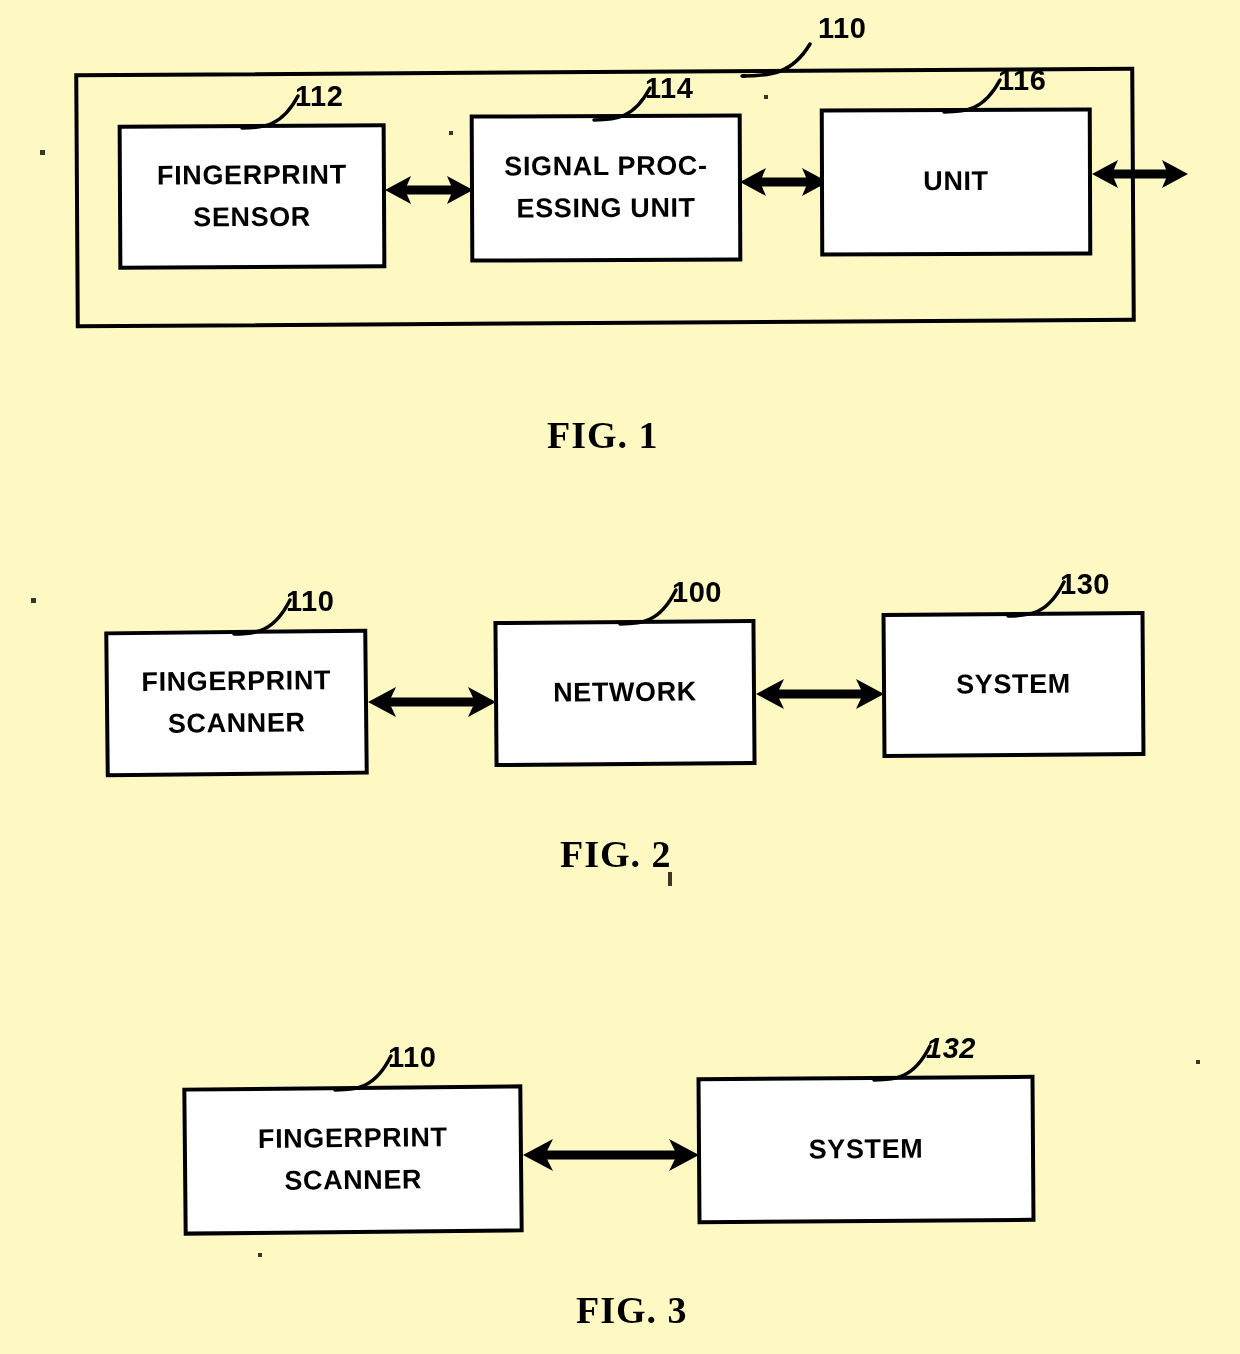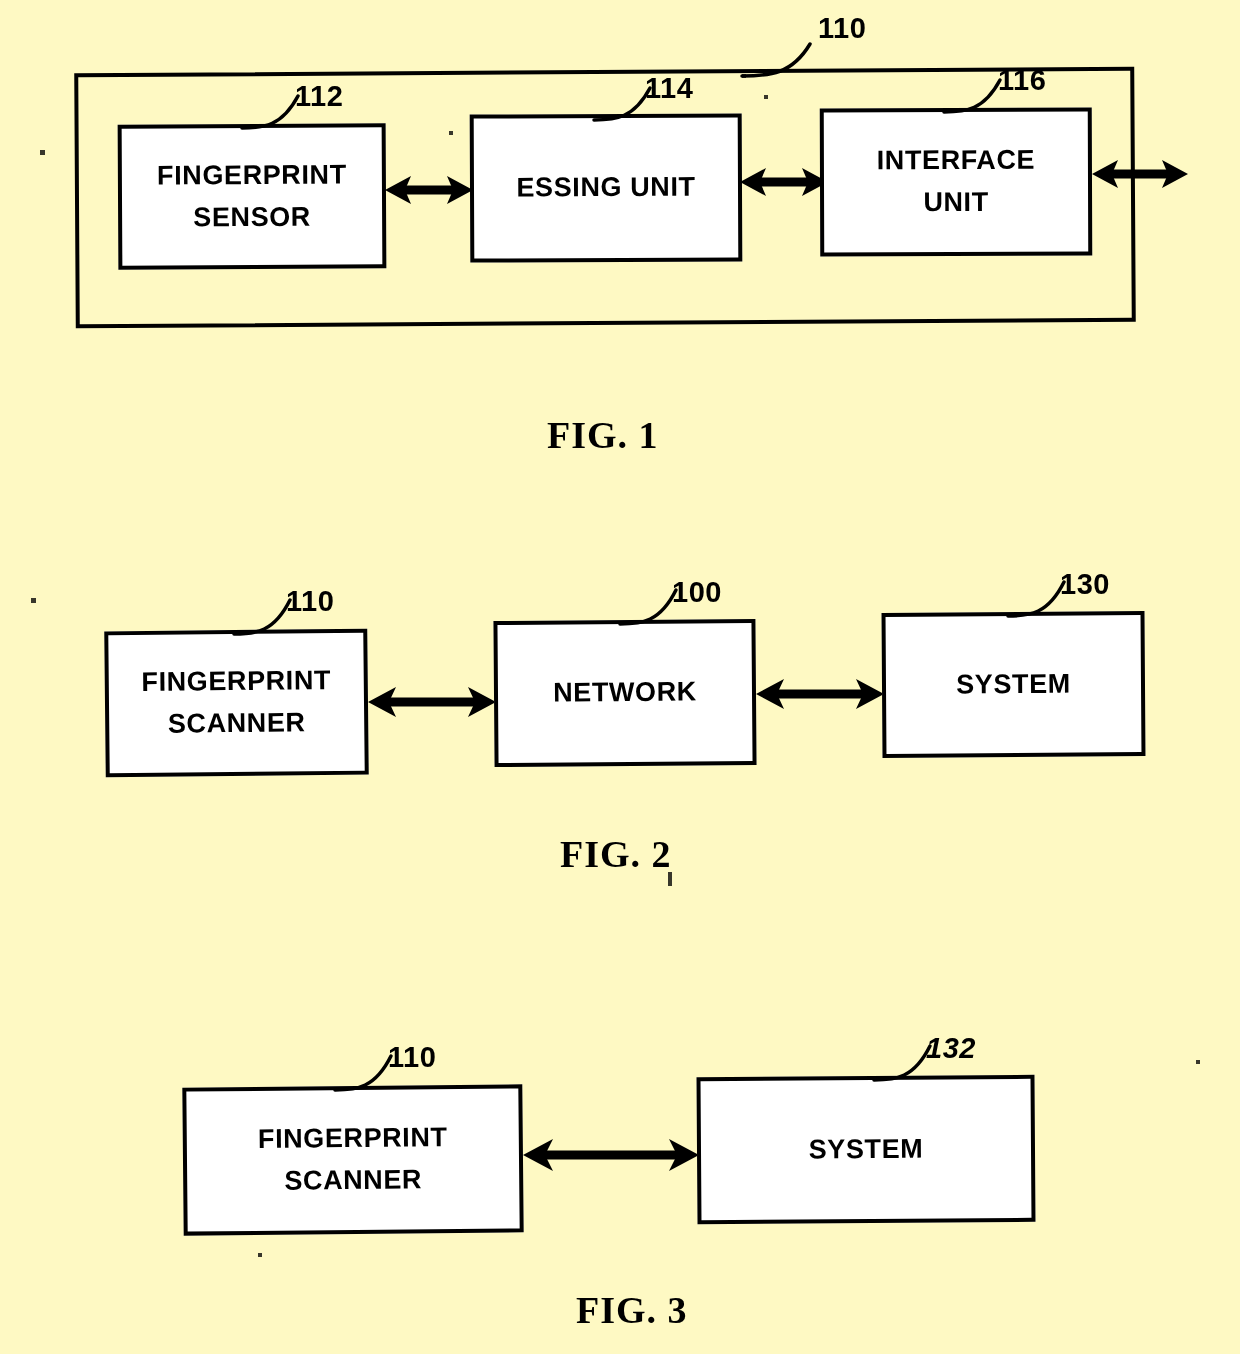--- a/index.html
+++ b/index.html
@@ -101,35 +101,35 @@
     </svg>
     <div class="ref" style="left:295px; top:80px;">112</div>
 
     <svg class="arrow" style="left:383px; top:168px;" width="92" height="44" viewBox="0 0 92 44">
       <line x1="16" y1="22" x2="76" y2="22" stroke="#000" stroke-width="9"></line>
       <path d="M2 22 L 28 8 L 22 22 L 28 36 Z" fill="#000"></path>
       <path d="M90 22 L 64 8 L 70 22 L 64 36 Z" fill="#000"></path>
     </svg>
 
     <div class="box" style="left:470px; top:114px; width:272px; height:148px; transform:rotate(-0.25deg);">
+      <div class="line">SIGNAL PROC-</div>
       <div class="line">ESSING UNIT</div>
     </div>
     <svg class="leader" style="left:592px; top:80px;" width="90" height="44" viewBox="0 0 90 44">
       <path d="M2 40 C 24 40, 42 38, 58 8" stroke="#000" stroke-width="3.5" fill="none" stroke-linecap="round"></path>
     </svg>
     <div class="ref" style="left:645px; top:72px;">114</div>
 
     <svg class="arrow" style="left:738px; top:160px;" width="92" height="44" viewBox="0 0 92 44">
       <line x1="16" y1="22" x2="76" y2="22" stroke="#000" stroke-width="9"></line>
       <path d="M2 22 L 28 8 L 22 22 L 28 36 Z" fill="#000"></path>
       <path d="M90 22 L 64 8 L 70 22 L 64 36 Z" fill="#000"></path>
     </svg>
 
     <div class="box" style="left:820px; top:108px; width:272px; height:148px; transform:rotate(-0.2deg);">
-      <div class="line">INTERFACE</div>
       <div class="line">UNIT</div>
     </div>
     <svg class="leader" style="left:942px; top:72px;" width="90" height="44" viewBox="0 0 90 44">
       <path d="M2 40 C 24 40, 42 38, 58 8" stroke="#000" stroke-width="3.5" fill="none" stroke-linecap="round"></path>
     </svg>
     <div class="ref" style="left:998px; top:64px;">116</div>
 
     <svg class="arrow" style="left:1090px; top:152px;" width="100" height="44" viewBox="0 0 100 44">
       <line x1="16" y1="22" x2="84" y2="22" stroke="#000" stroke-width="9"></line>
       <path d="M2 22 L 28 8 L 22 22 L 28 36 Z" fill="#000"></path>

